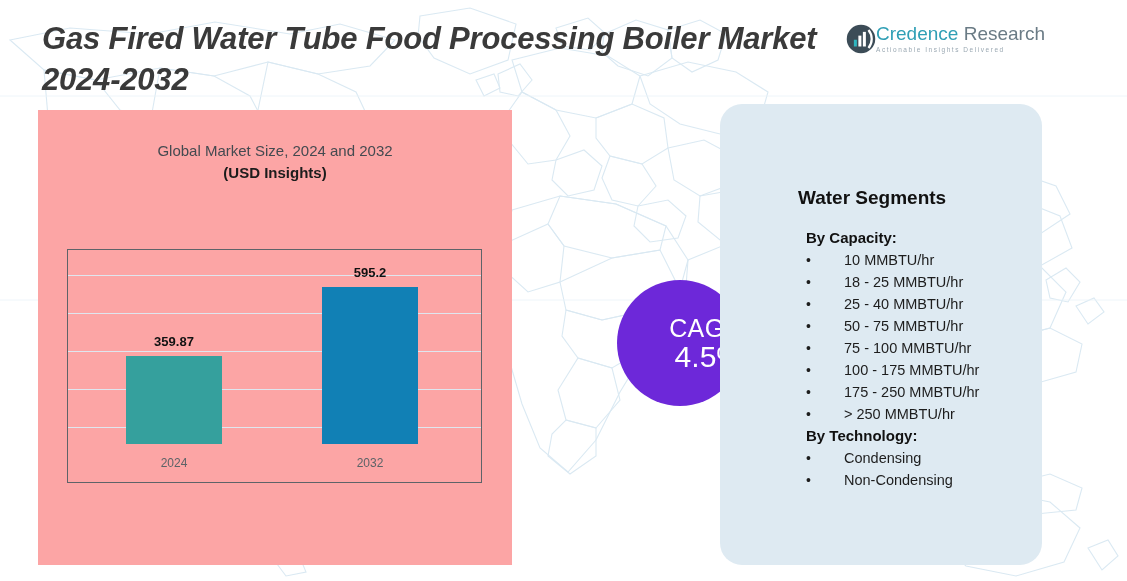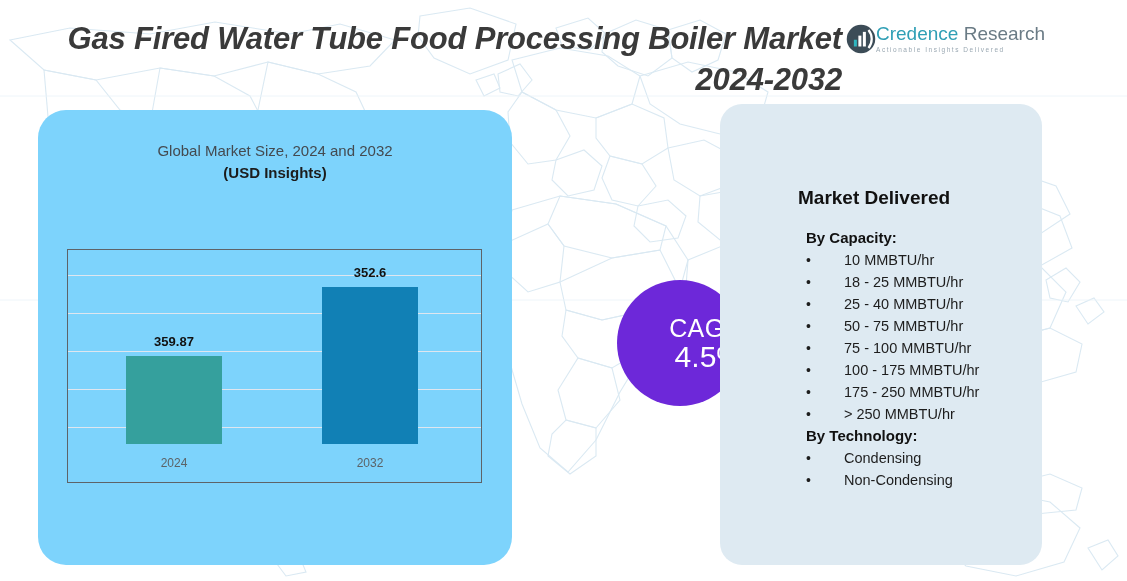--- a/index.html
+++ b/index.html
@@ -33,21 +33,20 @@
     position: absolute;
     left: 42px;
     top: 18px;
     width: 800px;
     font-size: 31px;
     line-height: 41px;
     font-weight: bold;
     font-style: italic;
     color: #3a3a3a;
     letter-spacing: -0.2px;
-    text-align: right;
   }
 
   
   #logo {
     position: absolute;
     right: 82px;
     top: 24px;
     display: flex;
     align-items: center;
     gap: 0;
@@ -80,22 +79,21 @@
     margin-top: 1px;
   }
 
   
   #left-panel {
     position: absolute;
     left: 38px;
     top: 110px;
     width: 474px;
     height: 455px;
-    background: #7dd3fc;
-    border-radius: 28px;
+    background: #fca5a5;
   }
   #chart-title {
     position: absolute;
     left: 0;
     top: 32px;
     width: 100%;
     text-align: center;
     font-size: 15px;
     color: #444a50;
   }
@@ -335,21 +333,21 @@
       <div class="gridline" style="top:25px"></div>
       <div class="gridline" style="top:63px"></div>
       <div class="gridline" style="top:101px"></div>
       <div class="gridline" style="top:139px"></div>
       <div class="gridline" style="top:177px"></div>
 
       <div class="bar-label" style="left:56px;top:84px;width:100px">359.87</div>
       <div class="bar" style="left:58px;width:96px;height:88px;background:#35a09d"></div>
       <div class="x-tick" style="left:56px;width:100px">2024</div>
 
-      <div class="bar-label" style="left:252px;top:15px;width:100px">352.6</div>
+      <div class="bar-label" style="left:252px;top:15px;width:100px">595.2</div>
       <div class="bar" style="left:254px;width:96px;height:157px;background:#1180b5"></div>
       <div class="x-tick" style="left:252px;width:100px">2032</div>
     </div>
   </div>
 
   <div id="cagr-badge">
     <svg width="200" height="195" viewBox="0 0 200 195" style="position:absolute;left:0;top:0">
       <defs>
         <linearGradient id="crescentGrad" x1="0" y1="0" x2="1" y2="0.5">
           <stop offset="0%" stop-color="#8e9aa1" stop-opacity="0.85"></stop>
@@ -359,21 +357,21 @@
       </defs>
       <path d="M96 22 A74 74 0 1 0 96 170 A60 60 0 1 1 96 22 Z" fill="url(#crescentGrad)"></path>
     </svg>
     <div id="cagr-circle">
       <div id="cagr-label">CAGR</div>
       <div id="cagr-value">4.5%</div>
     </div>
   </div>
 
   <div id="right-panel">
-    <div id="segments-heading">Market Delivered</div>
+    <div id="segments-heading">Water Segments</div>
     <div id="segments-body">
 
       <div class="group-heading">By Capacity:</div>
       <div class="segment-item">
           <span class="segment-bullet">•</span>
           <span>10 MMBTU/hr</span>
         </div>
       <div class="segment-item">
           <span class="segment-bullet">•</span>
           <span>18 - 25 MMBTU/hr</span>

